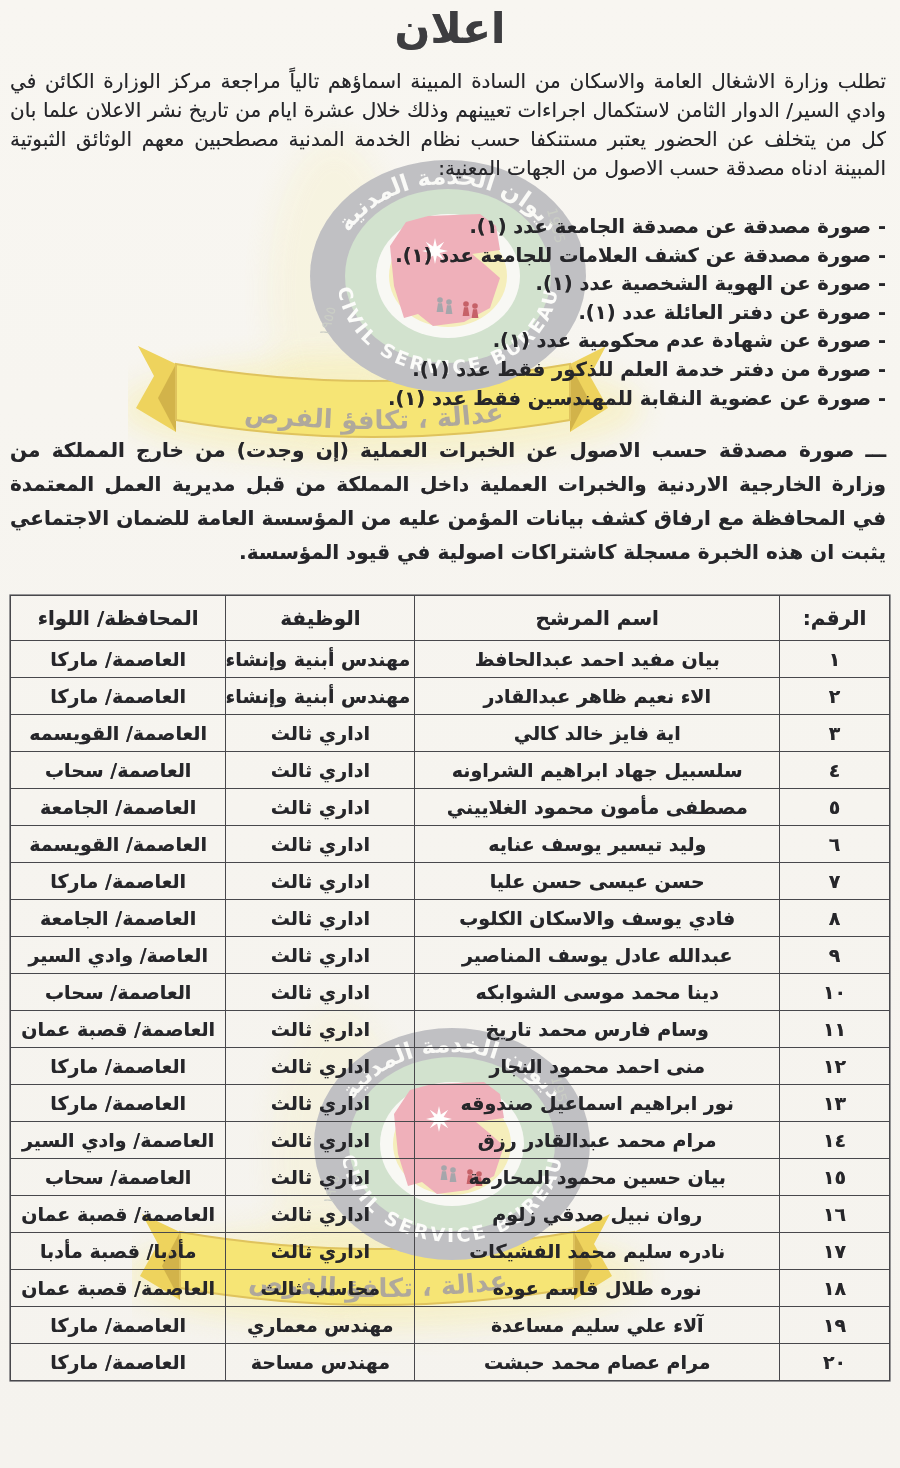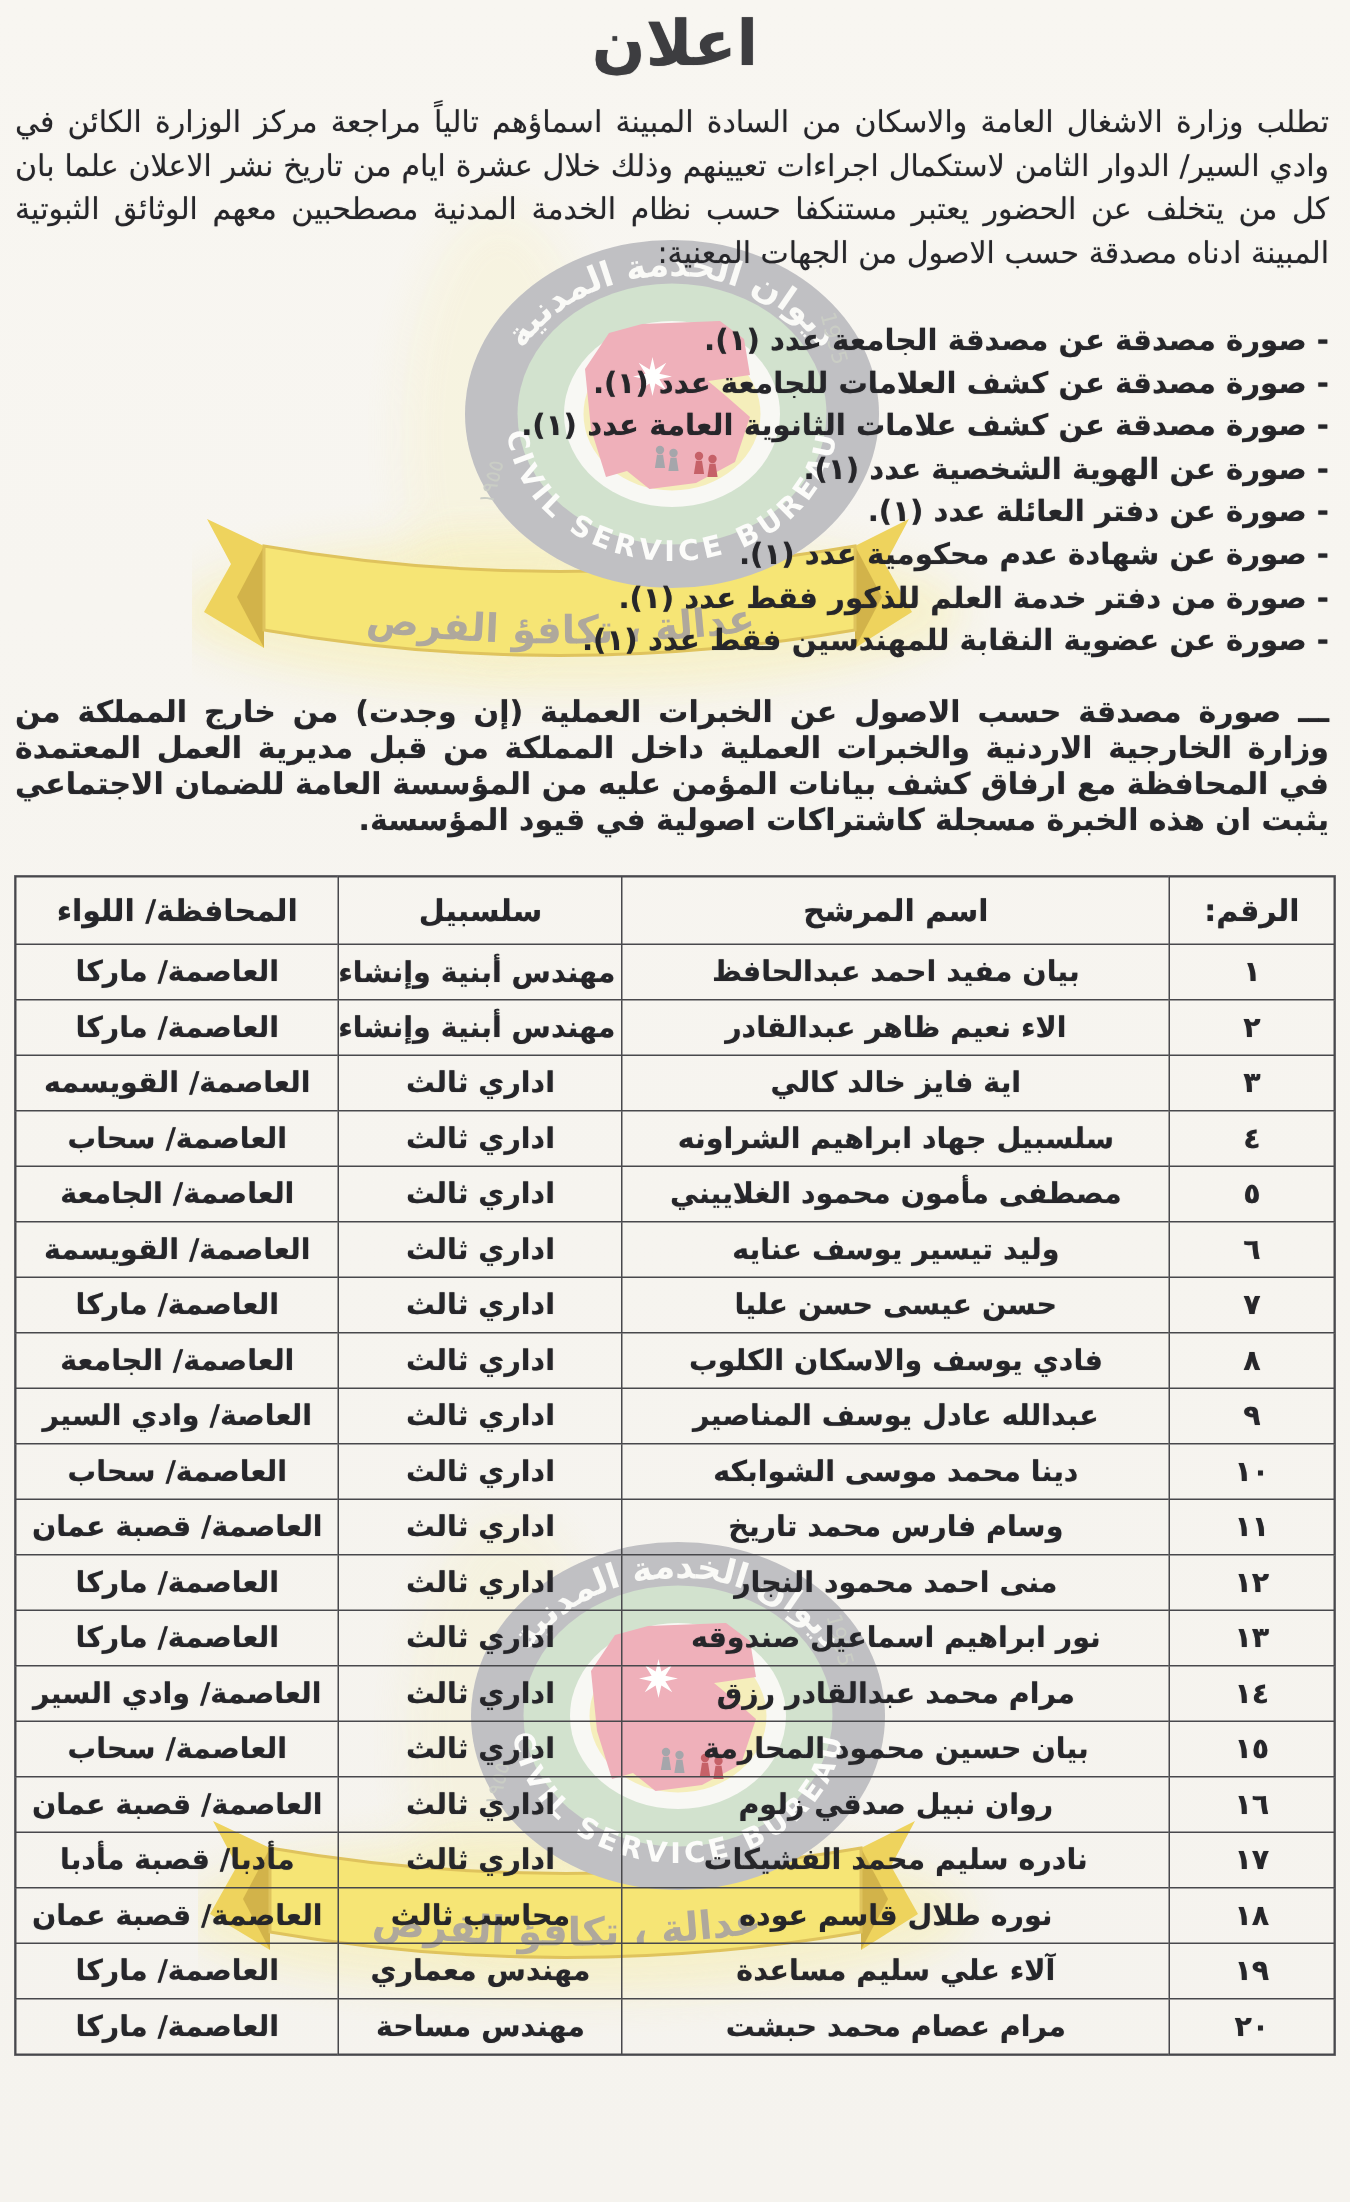--- a/index.html
+++ b/index.html
@@ -20,21 +20,21 @@
   }
   .intro{
     margin:0 14px 0 10px;font-size:20px;line-height:29px;
     font-weight:400;text-align:justify;
   }
   ul.docs{
     list-style:none;margin:30px 14px 12px 0;padding:0;
     font-size:19.5px;line-height:28.6px;font-weight:700;
   }
   .note{
-    margin:20px 14px 0 10px;font-size:20px;line-height:24px;
+    margin:20px 14px 0 10px;font-size:20px;line-height:34px;
     font-weight:700;text-align:justify;
   }
   table.cand{
     width:880px;margin:26px 10px 0;border-collapse:collapse;table-layout:fixed;
     background:transparent;
   }
   table.cand th,table.cand td{
     border:1.6px solid #48484c;font-weight:700;text-align:center;
     padding:0 4px;overflow:hidden;white-space:nowrap;
   }
@@ -109,42 +109,41 @@
     </svg>
 
   <div class="content">
     <h1 class="title">اعلان</h1>
 
     <p class="intro">تطلب وزارة الاشغال العامة والاسكان من السادة المبينة اسماؤهم تالياً مراجعة مركز الوزارة الكائن في وادي السير/ الدوار الثامن لاستكمال اجراءات تعيينهم وذلك خلال عشرة ايام من تاريخ نشر الاعلان علما بان كل من يتخلف عن الحضور يعتبر مستنكفا حسب نظام الخدمة المدنية مصطحبين معهم الوثائق الثبوتية المبينة ادناه مصدقة حسب الاصول من الجهات المعنية:</p>
 
     <ul class="docs">
         <li>- صورة مصدقة عن مصدقة الجامعة عدد (١).</li>
         <li>- صورة مصدقة عن كشف العلامات للجامعة عدد (١).</li>
-        <li>- صورة مصدقة عن كشف علامات الثانوية العامة عدد (١).</li>
         <li>- صورة عن الهوية الشخصية عدد (١).</li>
         <li>- صورة عن دفتر العائلة عدد (١).</li>
         <li>- صورة عن شهادة عدم محكومية عدد (١).</li>
         <li>- صورة من دفتر خدمة العلم للذكور فقط عدد (١).</li>
         <li>- صورة عن عضوية النقابة للمهندسين فقط عدد (١).</li>
       </ul>
 
     <p class="note">ـــ صورة مصدقة حسب الاصول عن الخبرات العملية (إن وجدت) من خارج المملكة من وزارة الخارجية الاردنية والخبرات العملية داخل المملكة من قبل مديرية العمل المعتمدة في المحافظة مع ارفاق كشف بيانات المؤمن عليه من المؤسسة العامة للضمان الاجتماعي يثبت ان هذه الخبرة مسجلة كاشتراكات اصولية في قيود المؤسسة.</p>
 
     <table class="cand">
       <colgroup>
         <col style="width:12.5%">
         <col style="width:41.5%">
         <col style="width:21.5%">
         <col style="width:24.5%">
       </colgroup>
       <thead>
         <tr>
           <th>الرقم:</th>
           <th>اسم المرشح</th>
-          <th>سلسبيل</th>
+          <th>الوظيفة</th>
           <th>المحافظة/ اللواء</th>
         </tr>
       </thead>
       <tbody>
           <tr>
             <td>١</td>
             <td>بيان مفيد احمد عبدالحافظ</td>
             <td>مهندس أبنية وإنشاءات</td>
             <td>العاصمة/ ماركا</td>
           </tr>

